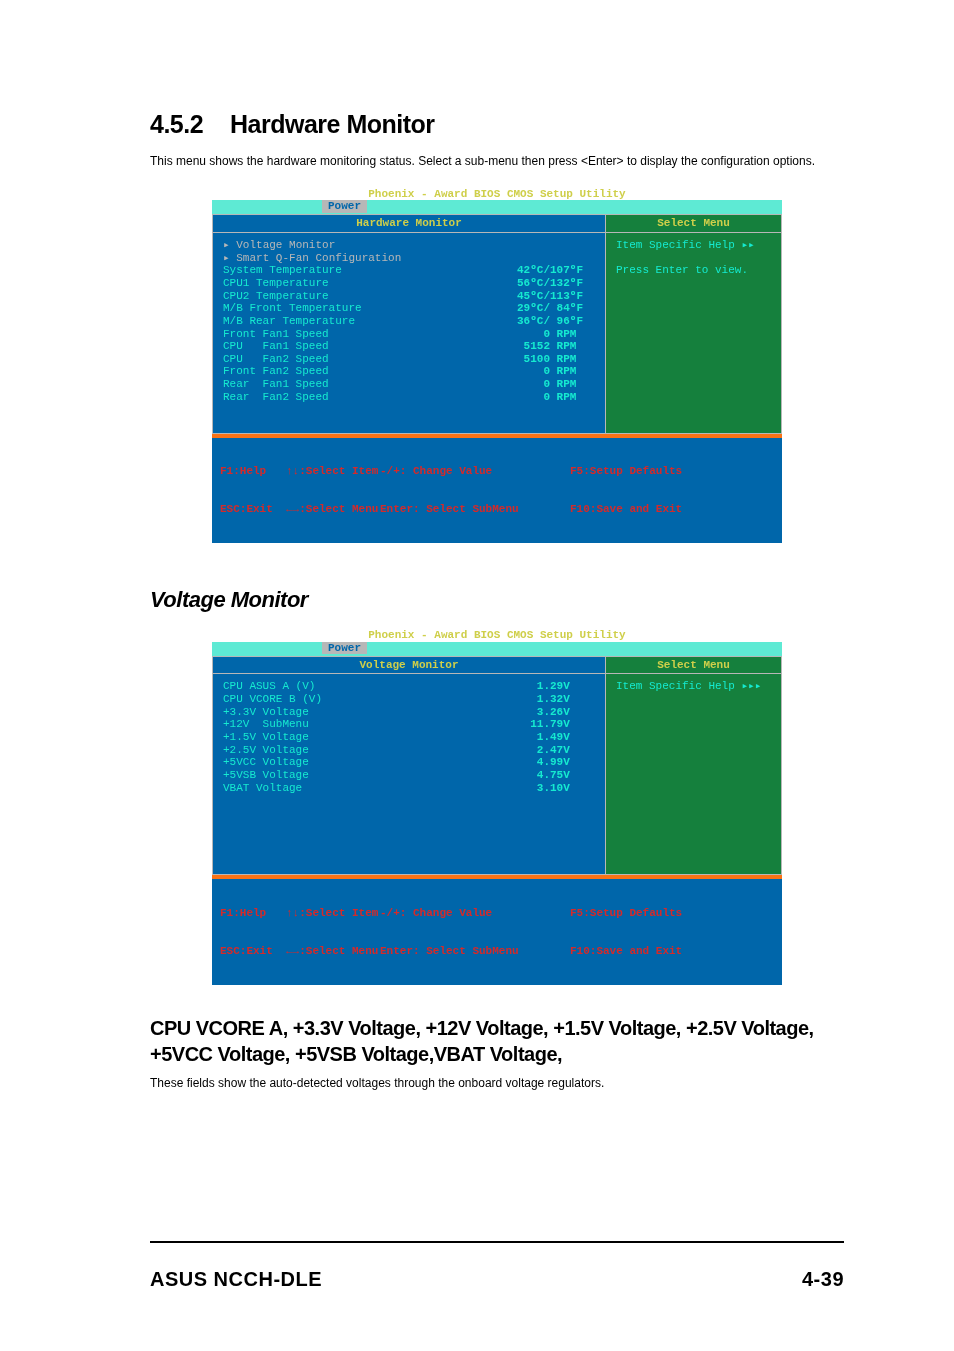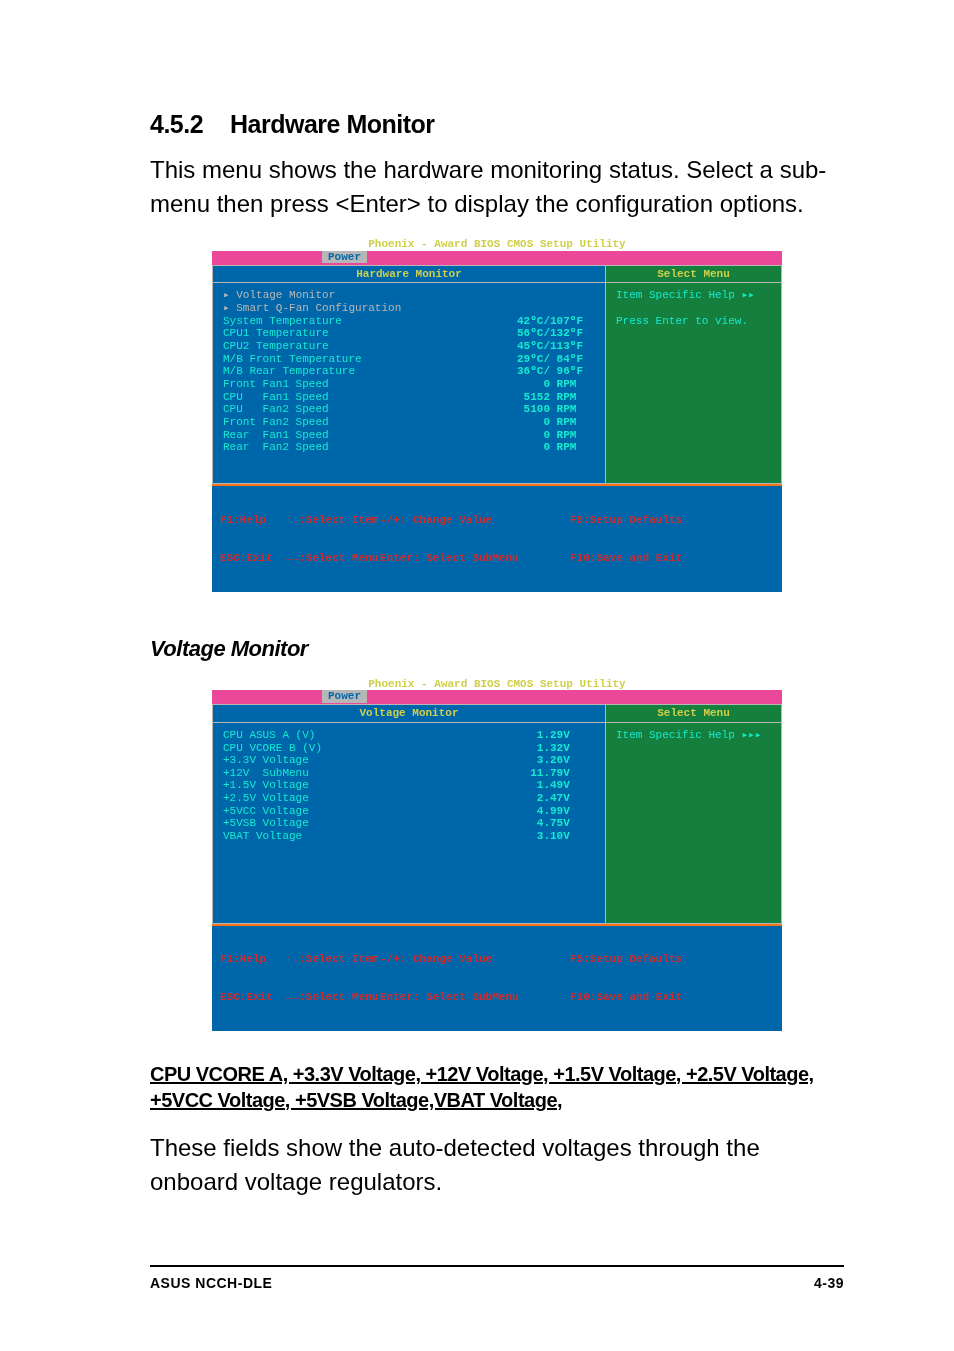--- a/index.html
+++ b/index.html
@@ -12,55 +12,54 @@
       padding: 110px 110px 50px 150px;
     }
     h2.section-num {
       font-size: 25px;
       font-weight: bold;
       margin-bottom: 14px;
       letter-spacing: -0.5px;
     }
     h2.section-num .num { display: inline-block; width: 80px; }
     p.body-text {
-      font-size: 24px;
+      font-size: 12px;
       line-height: 1.4;
       margin-bottom: 16px;
     }
     h3.italic-heading {
       font-style: italic;
       font-weight: bold;
       font-size: 22px;
       letter-spacing: -0.5px;
       margin: 44px 0 14px 0;
     }
     h4.bold-heading {
       font-weight: bold;
       font-size: 20px;
       line-height: 1.3;
-      margin: 30px 0 18px 0;
+      margin: 30px 0 8px 0;
       letter-spacing: -0.5px;
-      text-decoration: underline;
     }
     .bios-box {
       width: 570px;
       margin: 10px auto 0 auto;
       font-family: "Courier New", monospace;
       font-size: 11px;
       line-height: 1.15;
     }
     .bios-title-bar {
       color: #cfcf4a;
       background: transparent;
       text-align: center;
       font-weight: bold;
       padding: 2px 0 0 0;
     }
     .bios-tab-row {
-      background: #ec4899;
+      background: #5eead4;
       color: #cfcf4a;
       padding: 0 0 0 110px;
       height: 14px;
     }
     .bios-tab {
       display: inline-block;
       background: #b7b7b7;
       color: #0066aa;
       padding: 0 6px;
       font-weight: bold;
@@ -96,36 +95,36 @@
     .bios-row .value { width: 90px; text-align: center; font-weight: bold; }
     .menu-link { color: #b7b7b7; }
     .marker { color: #b7b7b7; }
     .help-text { color: #15ead0; }
     .bios-footer {
       background: #0066aa;
       color: #d42a2a;
       padding: 2px 8px;
       white-space: pre;
       font-weight: bold;
-      border-top: 2px solid #f97316;
+      border-top: 4px solid #f97316;
     }
     .bios-footer .col1 { display:inline-block; width: 160px; }
     .bios-footer .col2 { display:inline-block; width: 190px; }
     .bios-footer .col3 { display:inline-block; }
     .page-footer {
       position: absolute;
       bottom: 60px;
       left: 150px;
       right: 110px;
       border-top: 2px solid #000;
-      padding-top: 8px;
+      padding-top: 25px;
       display: flex;
       justify-content: space-between;
       font-weight: bold;
-      font-size: 14px;
+      font-size: 20px;
       letter-spacing: 0.5px;
     }
     .arrows::after { content: " \25B8\25B8"; }
     .arrows3::after { content: " \25B8\25B8\25B8"; }
     .sml { font-size: 11px; }
   </style>
 </head>
 <body>
 
 <h2 class="section-num">

